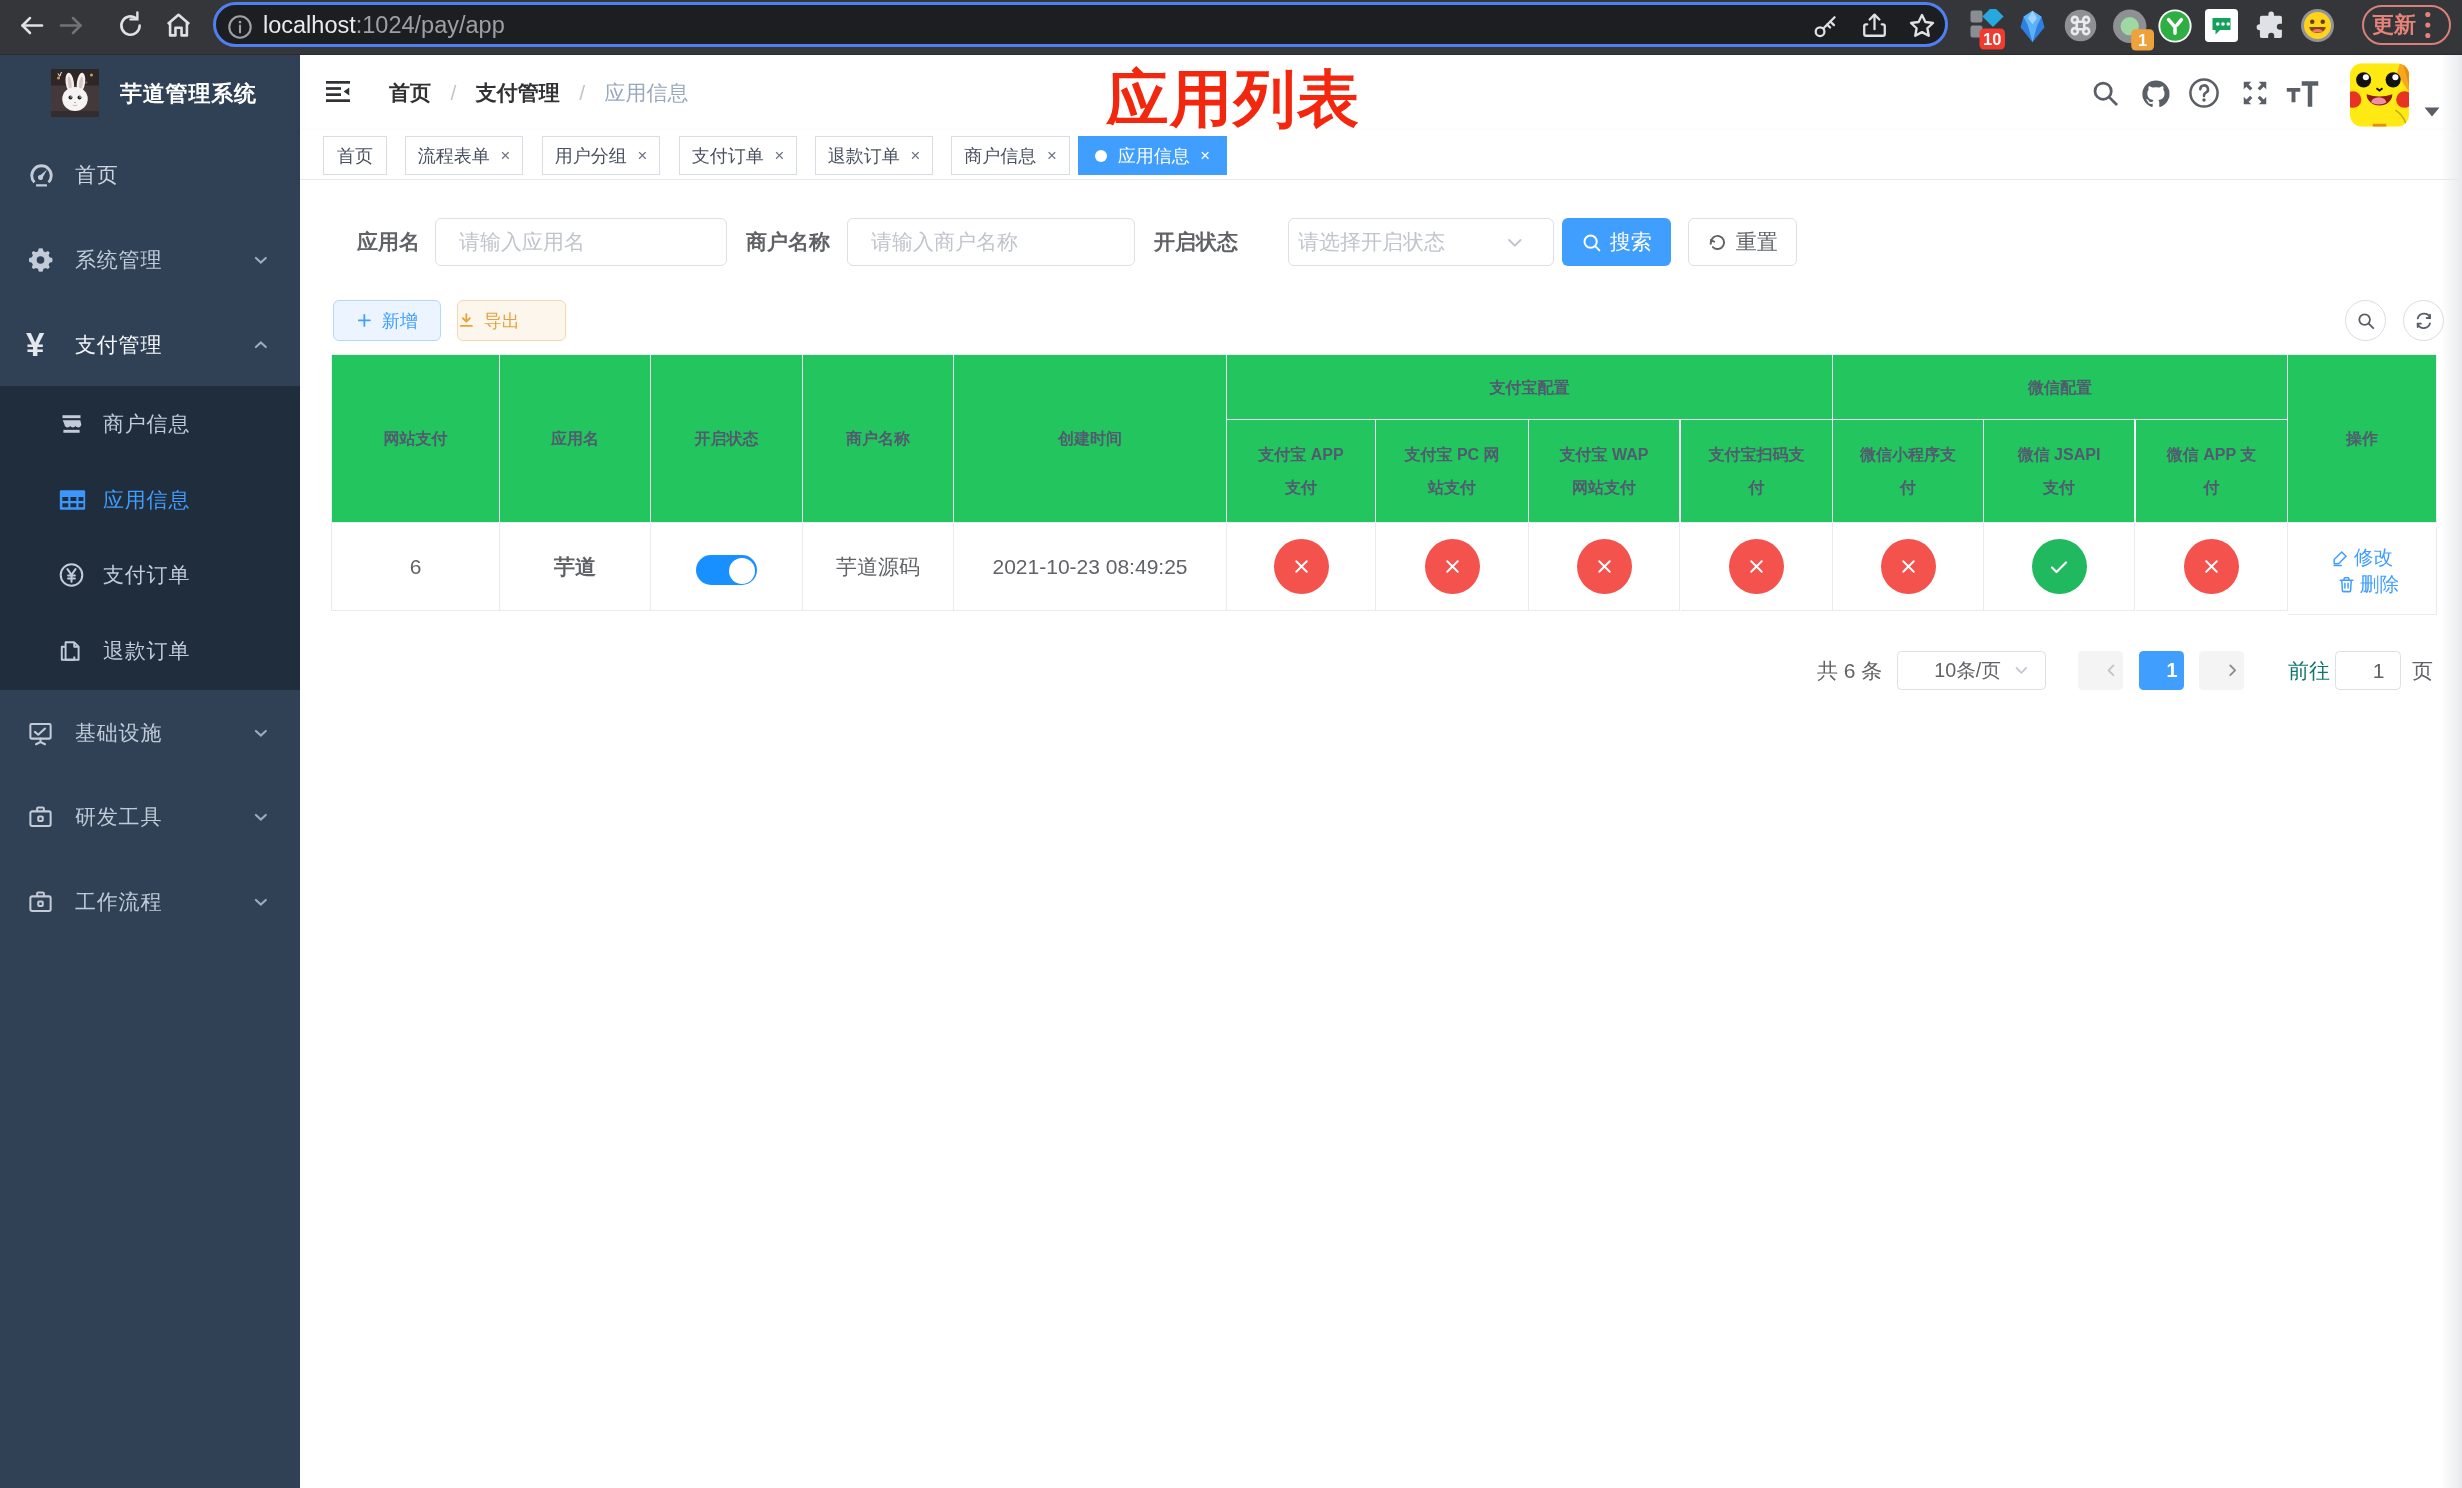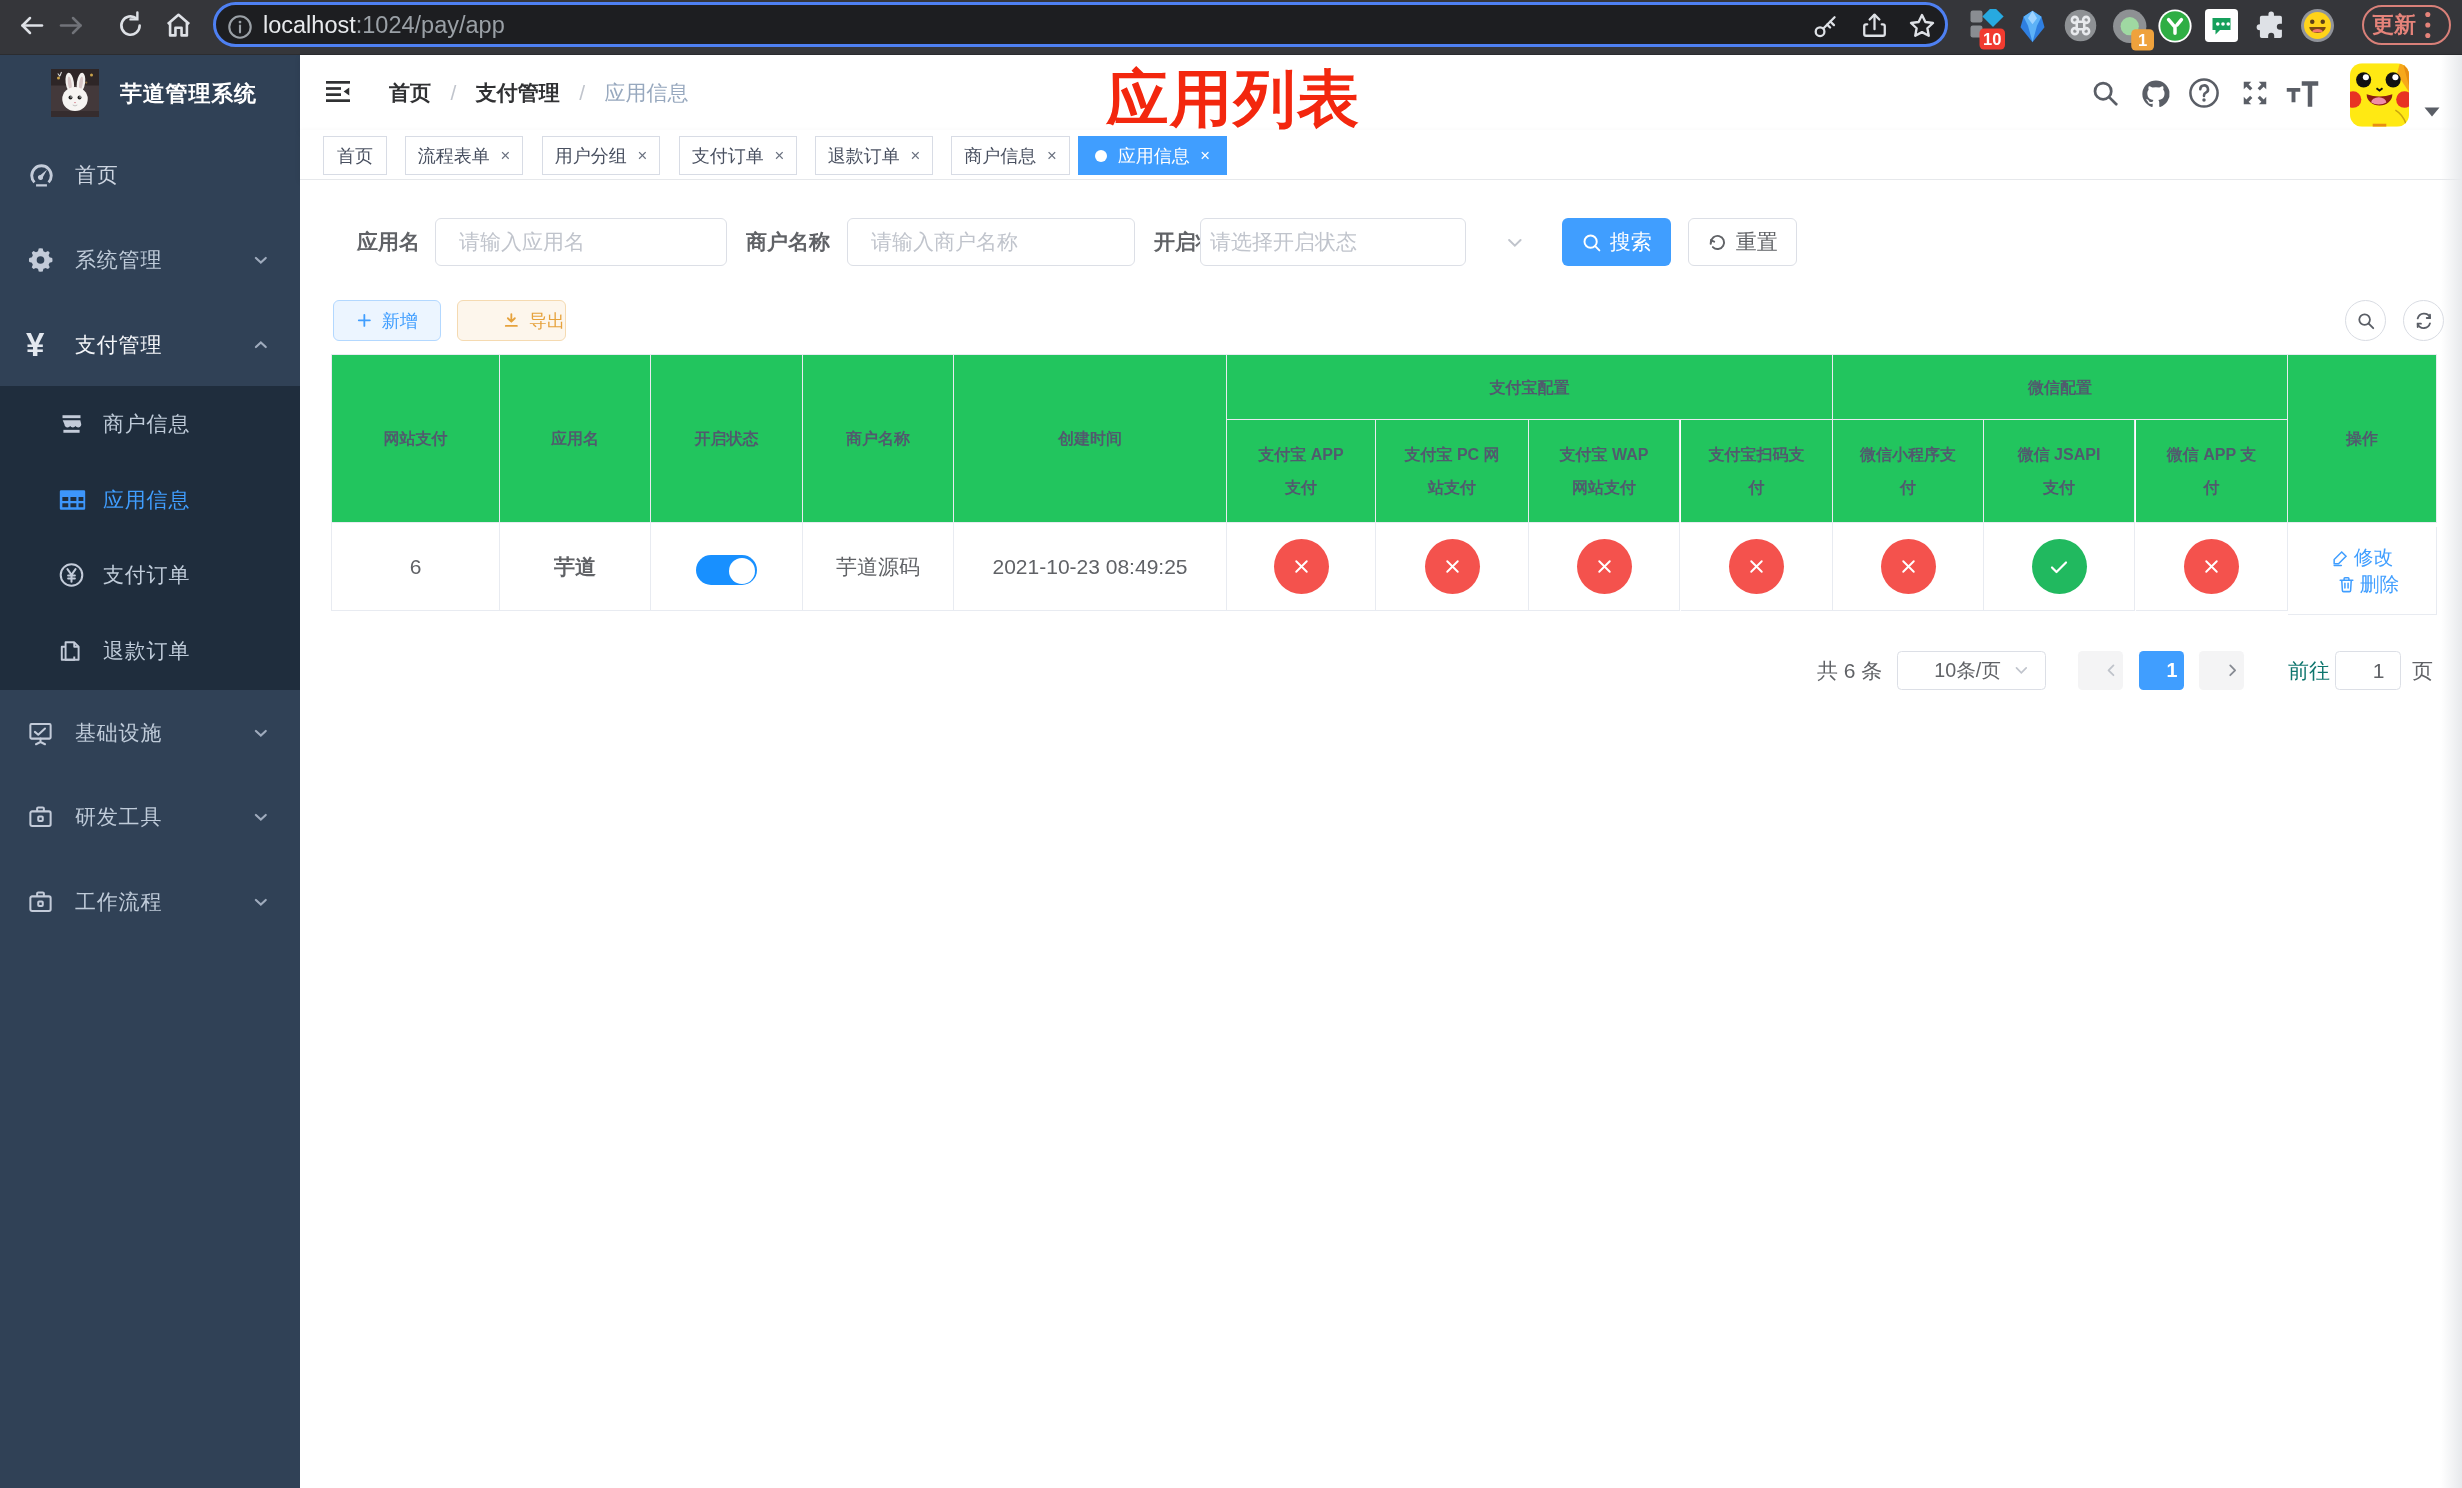--- a/index.html
+++ b/index.html
@@ -341,40 +341,40 @@
   <div class="tag" style="left:778px;width:149px;background:#409eff;border-color:#409eff;color:#fff;">
     <span style="width:12px;height:12px;border-radius:50%;background:#fff;margin-right:10.6px;display:inline-block;"></span>应用信息<span class="x" style="color:#fff;">×</span></div>
 </div>
 <div id="content">
 
   <div class="lbl" style="left:0;width:120px;">应用名</div>
   <div class="inp" style="left:135px;width:292px;">请输入应用名</div>
   <div class="lbl" style="left:409px;width:121px;">商户名称</div>
   <div class="inp" style="left:547px;width:288px;">请输入商户名称</div>
   <div class="lbl" style="left:817px;width:121px;">开启状态</div>
-  <div class="inp" style="left:900px;width:266px;padding-left:9px;">请选择开启状态</div>
+  <div class="inp" style="left:988px;width:266px;padding-left:9px;">请选择开启状态</div>
   <svg class="ab" style="left:1205px;top:53px" width="19.7" height="19.7" viewBox="0 0 24 24" fill="none" stroke="#c0c4cc" stroke-width="2.4" stroke-linecap="round">
       <path d="M5 8.5 l7 7 7 -7"></path>
     </svg>
   <div class="ab" style="left:1262px;top:38px;width:109px;height:48px;background:#409eff;border-radius:6px;color:#fff;font-size:21px;display:flex;align-items:center;justify-content:center;">
     <svg width="21" height="21" viewBox="0 0 24 24" fill="none" stroke="#fff" stroke-width="2.2" stroke-linecap="round" style="margin-right:7.6px">
         <circle cx="11" cy="11" r="7"></circle>
         <path d="M16.5 16.5 L21 21"></path>
       </svg>搜索</div>
   <div class="ab" style="left:1388px;top:38px;width:109px;height:48px;background:#fff;border:1.5px solid #dcdfe6;border-radius:6px;color:#606266;font-size:21px;display:flex;align-items:center;justify-content:center;">
     <svg width="21" height="21" viewBox="0 0 24 24" fill="none" stroke="#606266" stroke-width="2.2" stroke-linecap="round" style="margin-right:7.6px">
         <path d="M4.5 12 a7.5 7.5 0 1 1 2.2 5.3"></path>
         <path d="M4.2 13.5 l.4 -4 3.6 1.6"></path>
       </svg>重置</div>
 
   <div class="ab" style="left:33px;top:120px;width:108px;height:41px;background:#ecf5ff;border:1.5px solid #b3d8ff;border-radius:6px;color:#409eff;font-size:18px;display:flex;align-items:center;justify-content:center;">
     <svg width="16.7" height="16.7" viewBox="0 0 24 24" stroke="#409eff" stroke-width="2.6" stroke-linecap="round" style="margin-right:9px">
         <path d="M12 4 v16 M4 12 h16"></path>
       </svg>新增</div>
-  <div class="ab" style="left:157px;top:120px;width:109px;height:41px;background:#fdf6ec;border:1.5px solid #f5dab1;border-radius:6px;color:#e6a23c;font-size:18px;display:flex;align-items:center;justify-content:flex-end;">
+  <div class="ab" style="left:157px;top:120px;width:109px;height:41px;background:#fdf6ec;border:1.5px solid #f5dab1;border-radius:6px;color:#e6a23c;font-size:18px;display:flex;align-items:center;justify-content:flex-start;">
     <svg width="16.7" height="16.7" viewBox="0 0 24 24" fill="none" stroke="#e6a23c" stroke-width="2.6" stroke-linecap="round" stroke-linejoin="round" style="margin-right:9px">
         <path d="M12 3 v10 M7 9 l5 5 5 -5 M4 20 h16"></path>
       </svg>导出</div>
   <div class="ab" style="left:2045px;top:120px;width:41px;height:41px;border:1.5px solid #d9dce3;border-radius:50%;display:flex;align-items:center;justify-content:center;">
     <svg width="19.7" height="19.7" viewBox="0 0 24 24" fill="none" stroke="#5a5e66" stroke-width="2.2" stroke-linecap="round">
         <circle cx="10.5" cy="10.5" r="6.5"></circle>
         <path d="M15.5 15.5 L21 21"></path>
       </svg>
     </div>
   <div class="ab" style="left:2103px;top:120px;width:41px;height:41px;border:1.5px solid #d9dce3;border-radius:50%;display:flex;align-items:center;justify-content:center;">

